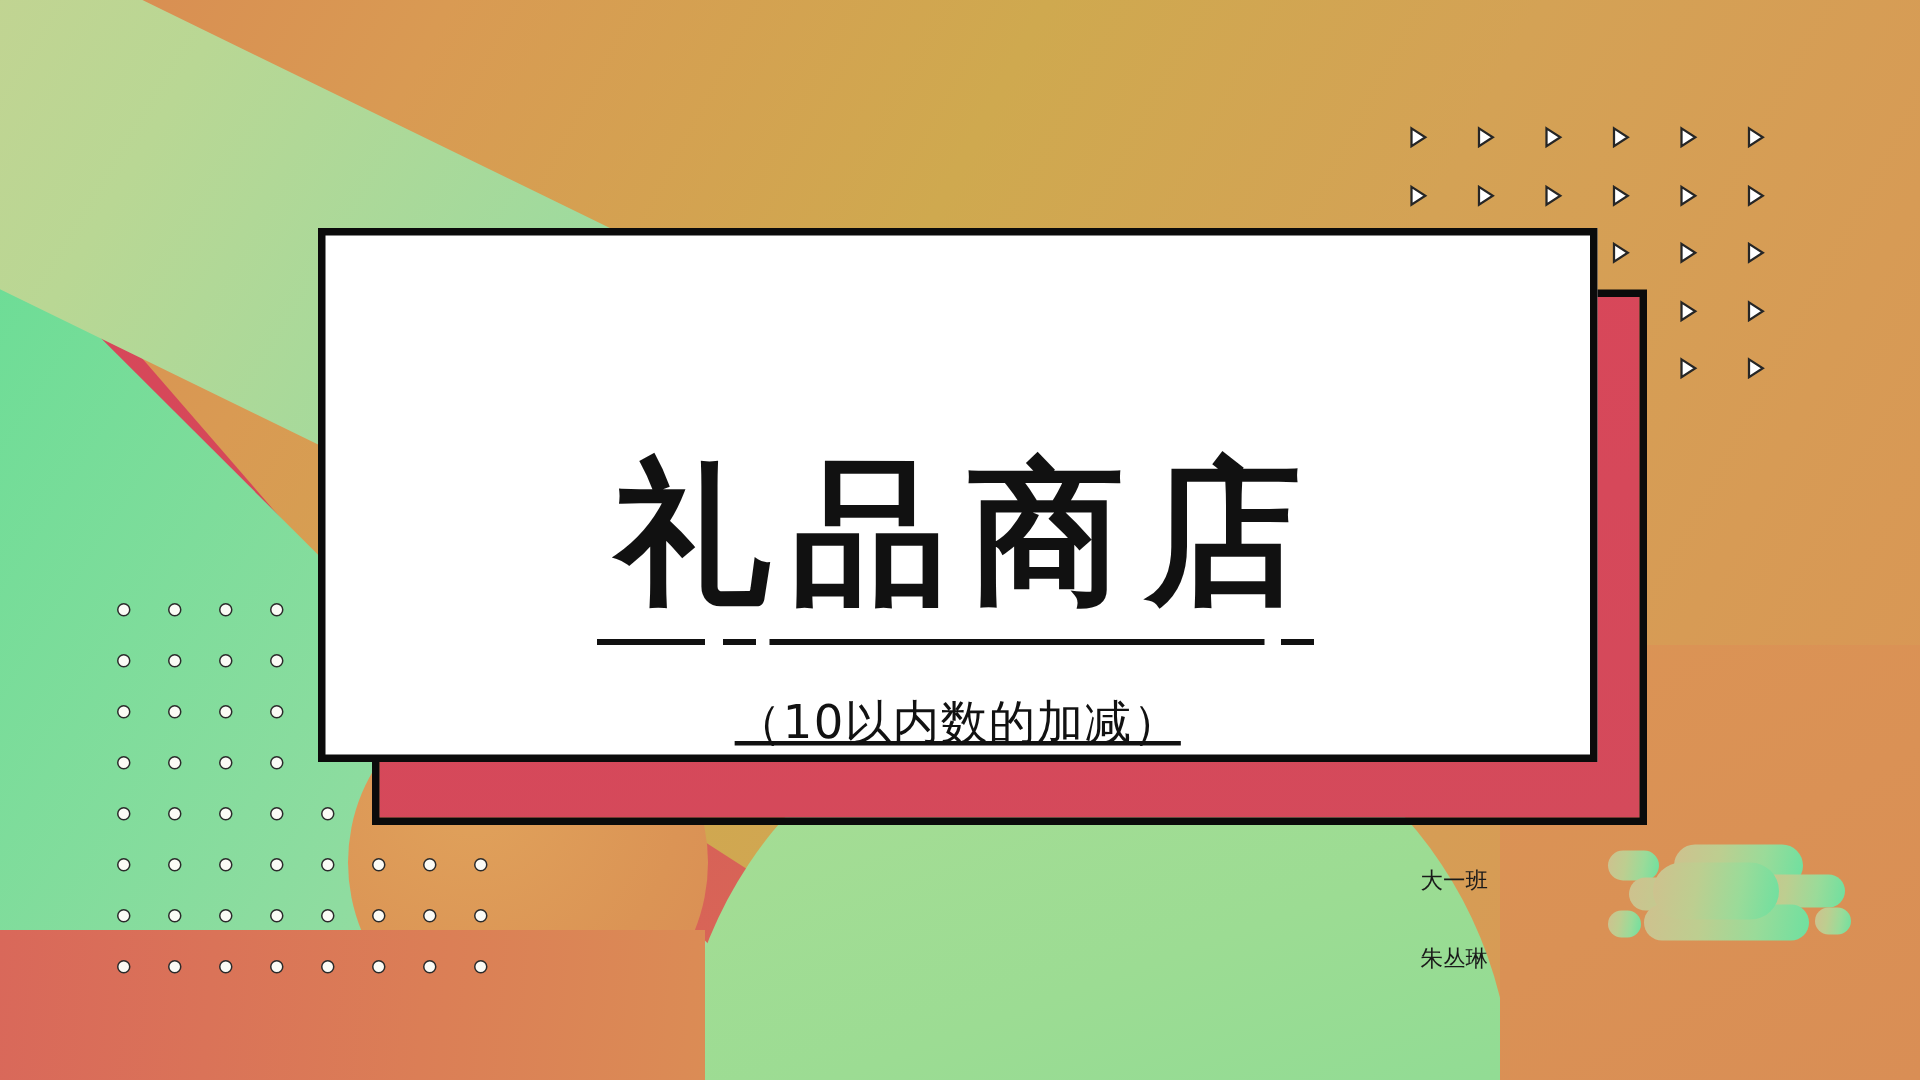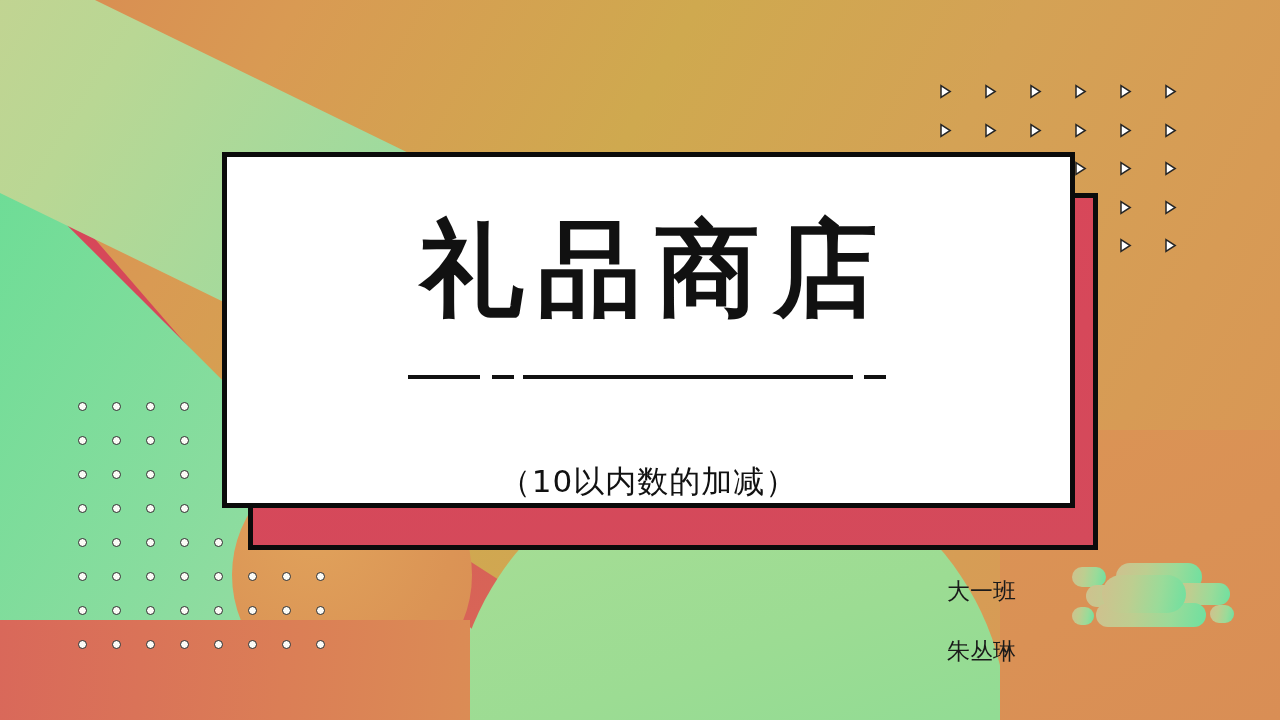--- a/index.html
+++ b/index.html
@@ -148,31 +148,31 @@
     width: 850px;
     height: 357px;
     background: linear-gradient(170deg, #D94659 0%, #D6485A 55%, #D44A5B 100%);
     border: 5px solid #0b0b0b;
     box-sizing: border-box;
   }
 
   
   .card {
     position: absolute;
-    left: 222px;
+    left: 212px;
     top: 152px;
     width: 853px;
     height: 356px;
     background: #FFFFFF;
     border: 5px solid #0b0b0b;
     box-sizing: border-box;
     display: flex;
     flex-direction: column;
     align-items: center;
-    justify-content: space-between;
+    justify-content: flex-end;
   }
 
   .title {
     margin-top: 58px;
     font-size: 104px;
     line-height: 1.05;
     font-weight: 700;
     color: #111;
     letter-spacing: 14px;
     text-indent: 14px;
@@ -192,36 +192,37 @@
     height: 4px;
     background: #111;
     display: block;
   }
   .divider i.d1 { left: 0px;   width: 72px; }
   .divider i.d2 { left: 84px;  width: 22px; }
   .divider i.d3 { left: 115px; width: 330px; }
   .divider i.d4 { left: 456px; width: 22px; }
 
   .subtitle {
-    margin-top: 46px;
+    margin-top: 30px;
     font-size: 31px;
     color: #111;
     letter-spacing: 1px;
     font-family: "DejaVu Sans", "Liberation Sans", sans-serif;
     white-space: nowrap;
+    text-decoration: underline;
   }
 
   
   .presenter {
     position: absolute;
     left: 947px;
     top: 580px;
     text-align: right;
     color: #1a1a1a;
-    font-size: 23px;
+    font-size: 15px;
     font-family: "DejaVu Sans", "Liberation Sans", sans-serif;
     line-height: 1;
   }
   .presenter .line2 { margin-top: 37px; }
 </style>
 </head>
 <body>
 
 <div id="slide">
 

